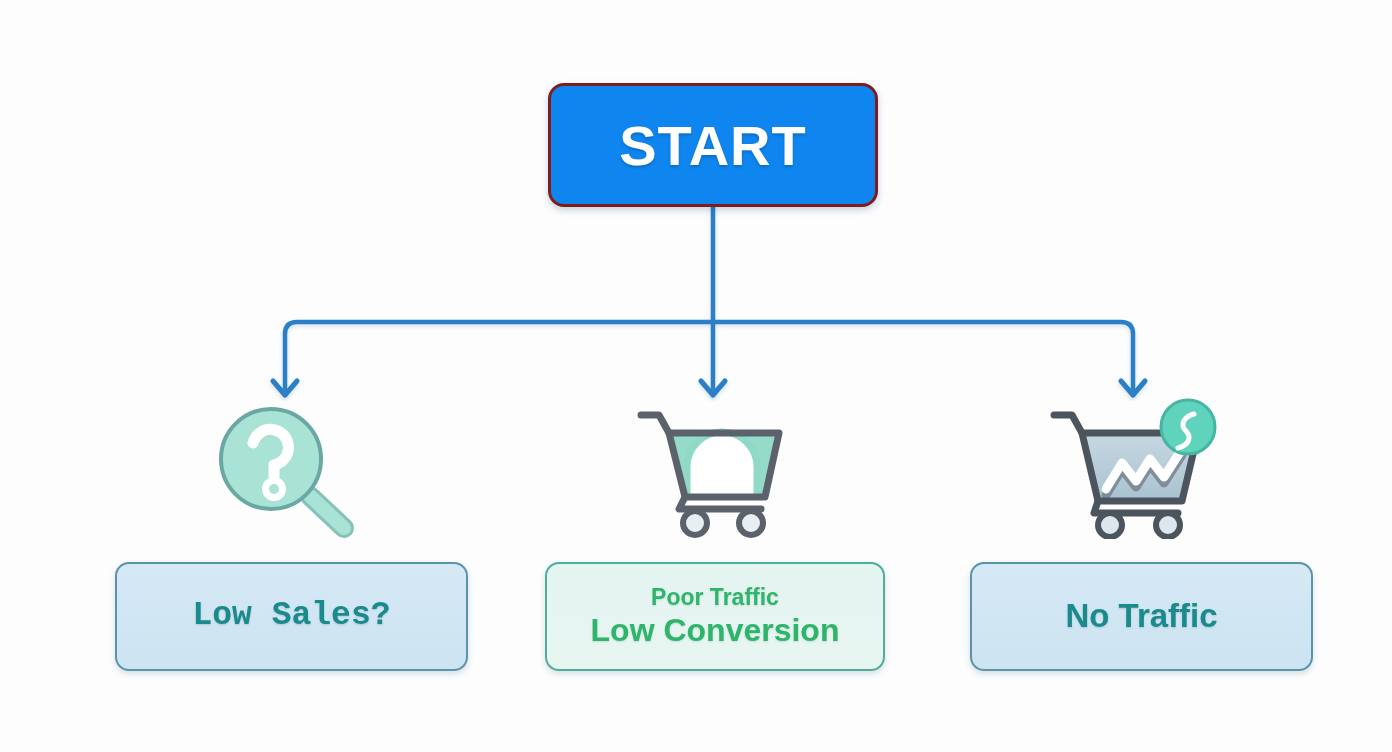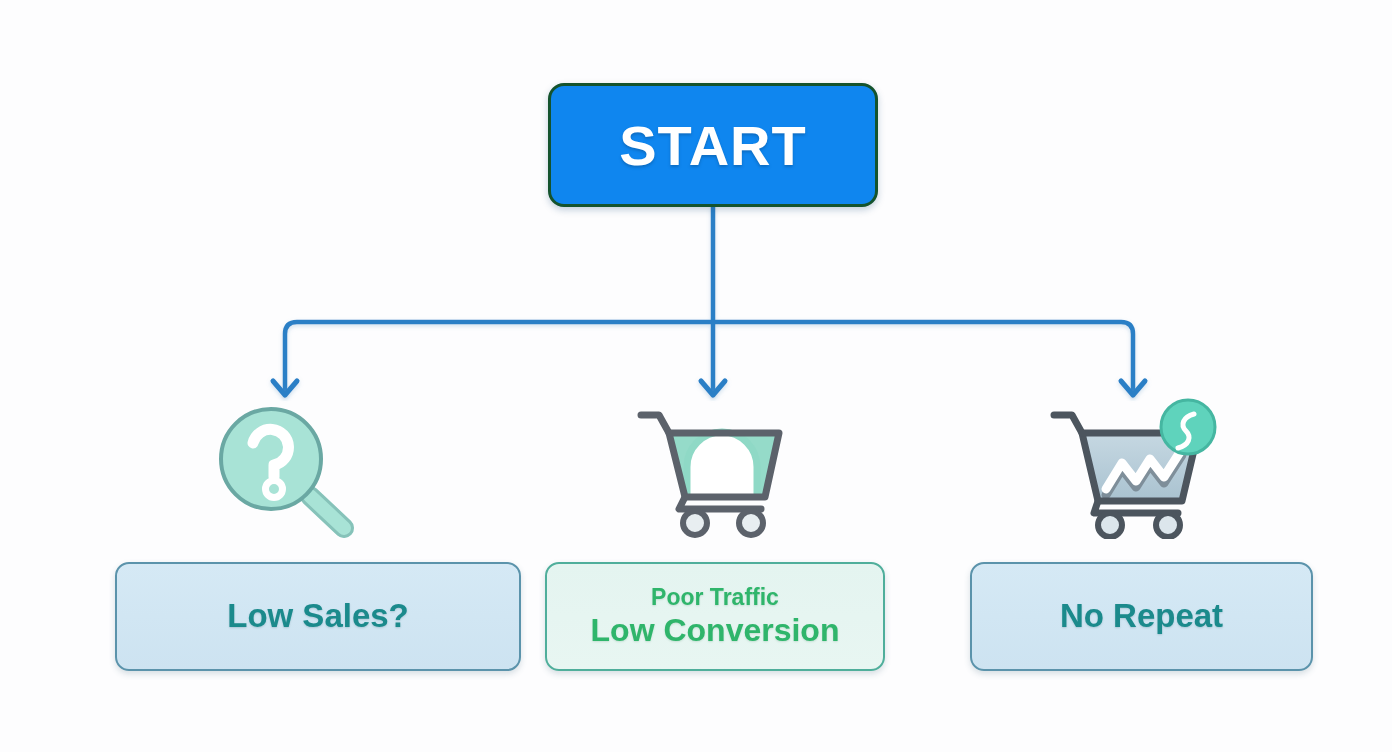--- a/index.html
+++ b/index.html
@@ -34,21 +34,21 @@
   
   .start-node {
     position: absolute;
     left: 548px;
     top: 83px;
     width: 330px;
     height: 124px;
     box-sizing: border-box;
     border-radius: 16px;
     background: #0f86ef;
-    border: 3px solid #14532d;
+    border: 3px solid #7f1d1d;
     box-shadow: 0 3px 7px rgba(20, 70, 120, 0.25);
     display: flex;
     align-items: center;
     justify-content: center;
   }
   .start-label {
     color: #ffffff;
     font-size: 56px;
     font-weight: bold;
     letter-spacing: 1px;
@@ -74,23 +74,24 @@
     box-sizing: border-box;
     height: 109px;
     border-radius: 14px;
     display: flex;
     flex-direction: column;
     align-items: center;
     justify-content: center;
     box-shadow: 0 3px 6px rgba(60, 100, 120, 0.20);
   }
   #node-low-sales {
-    left: 115px; top: 562px; width: 406px;
+    left: 115px; top: 562px; width: 353px;
     background: linear-gradient(180deg, #d5e9f5 0%, #cde3f1 100%);
     border: 2px solid #5b93ab;
+    font-family: Liberation Mono, monospace;
   }
   #node-traffic {
     left: 545px; top: 562px; width: 340px;
     background: linear-gradient(180deg, #e4f4f0 0%, #e8f6f2 100%);
     border: 2px solid #4fae9b;
   }
   #node-repeat {
     left: 970px; top: 562px; width: 343px;
     background: linear-gradient(180deg, #d5e9f5 0%, #cde3f1 100%);
     border: 2px solid #5b93ab;
@@ -217,16 +218,16 @@
   <div class="node-box" id="node-low-sales">
     <span class="node-text-teal">Low Sales?</span>
   </div>
 
   <div class="node-box" id="node-traffic">
     <span class="node-text-green-small">Poor Traffic</span>
     <span class="node-text-green-large">Low Conversion</span>
   </div>
 
   <div class="node-box" id="node-repeat">
-    <span class="node-text-teal">No Repeat</span>
+    <span class="node-text-teal">No Traffic</span>
   </div>
 
 </div>
 
 </body></html>

